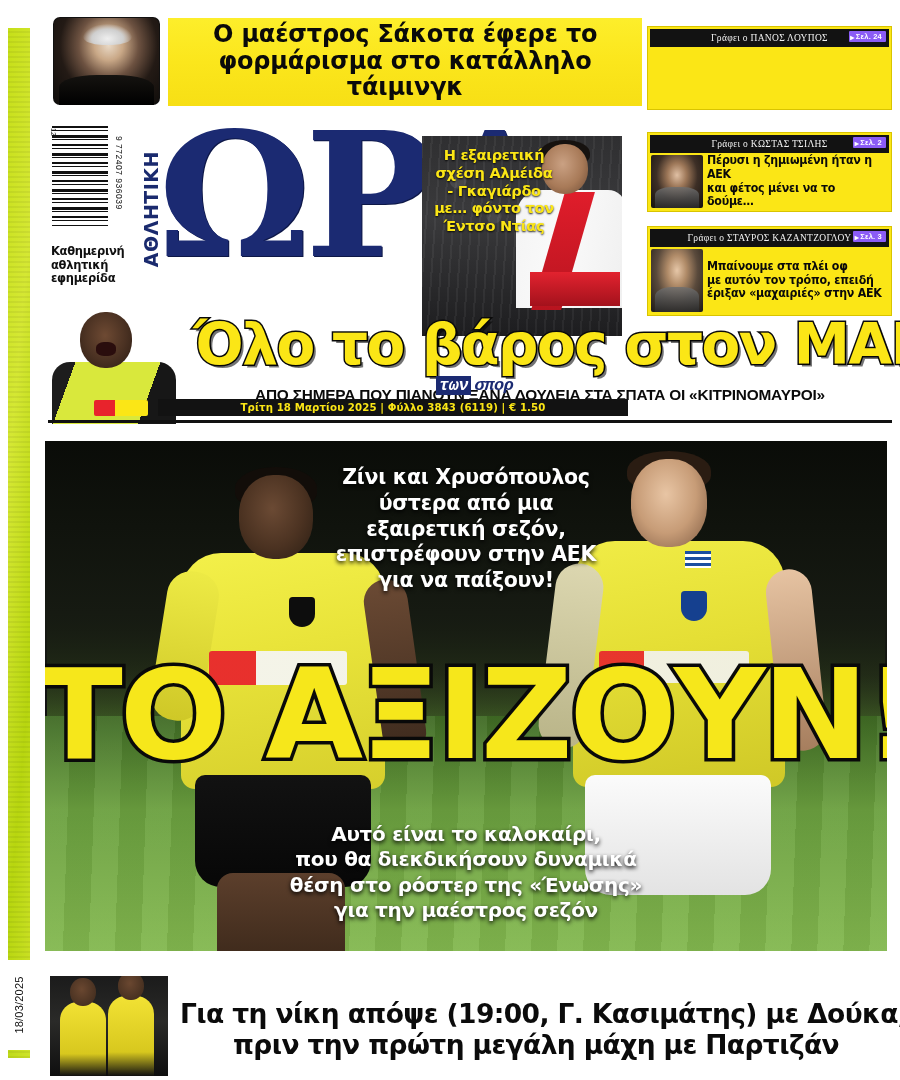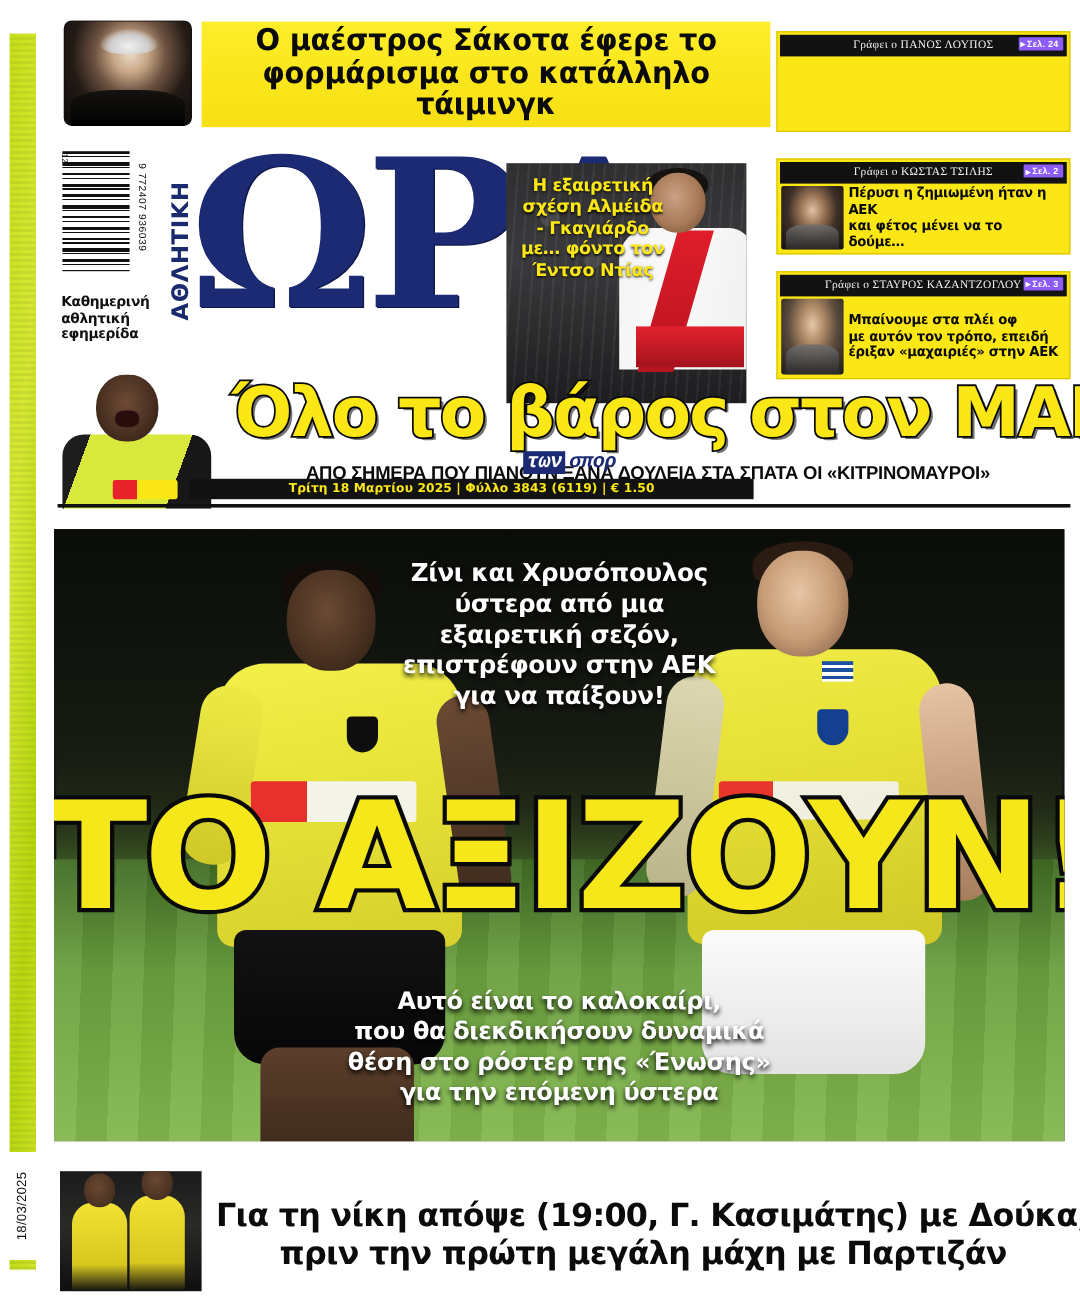--- a/index.html
+++ b/index.html
@@ -596,21 +596,21 @@
         <div>επιστρέφουν στην ΑΕΚ</div>
         <div>για να παίξουν!</div>
       </div>
 
       <div class="bighead">ΤΟ ΑΞΙΖΟΥΝ!</div>
 
       <div class="photo-text-bot">
         <div>Αυτό είναι το καλοκαίρι,</div>
         <div>που θα διεκδικήσουν δυναμικά</div>
         <div>θέση στο ρόστερ της «Ένωσης»</div>
-        <div>για την επόμενη ύστερα</div>
+        <div>για την μαέστρος σεζόν</div>
       </div>
     </div>
 
     <div class="bottom">
       <div class="bphoto">
         <div class="fan1"></div>
         <div class="fan2"></div>
         <div class="h1"></div>
         <div class="h2"></div>
       </div>

